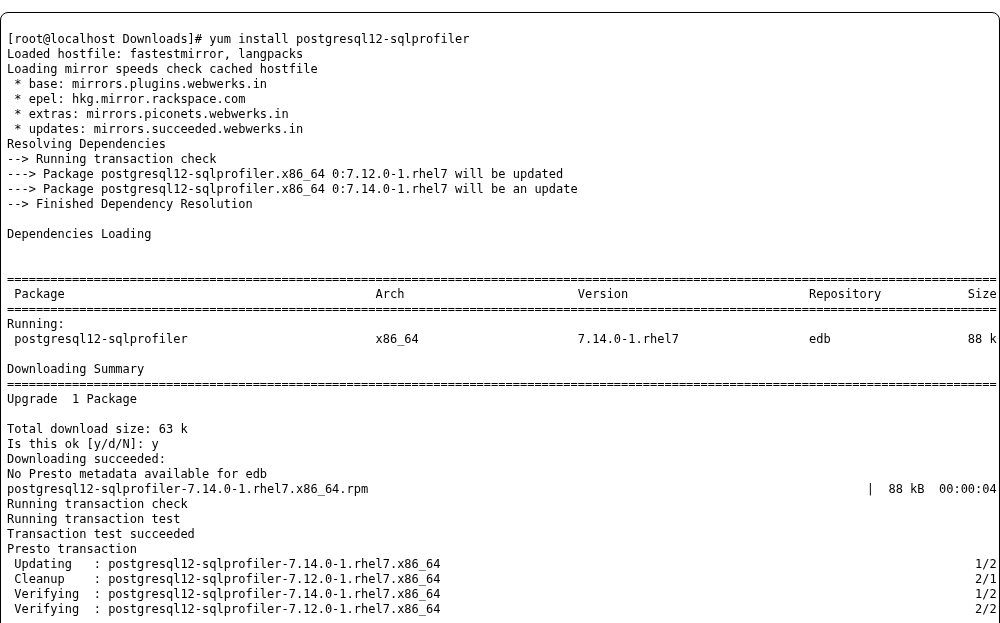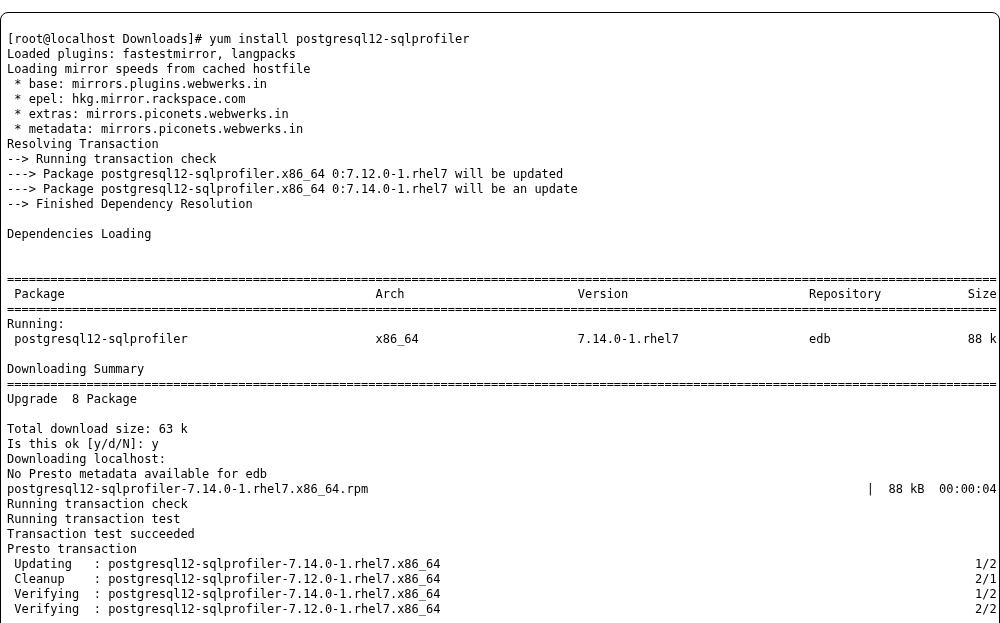--- a/index.html
+++ b/index.html
@@ -28,47 +28,47 @@
   }
   .row {
     white-space: pre;
   }
 </style>
 </head>
 <body>
 
 <div class="terminal">
 <span class="row">[root@localhost Downloads]# yum install postgresql12-sqlprofiler</span>
-<div id="prelines"><span class="row">Loaded plugins: fastestmirror, langpacks</span>
-<span class="row">Loading mirror speeds from cached hostfile</span>
+<div id="prelines"><span class="row">Loaded hostfile: fastestmirror, langpacks</span>
+<span class="row">Loading mirror speeds check cached hostfile</span>
 <span class="row"> * base: mirrors.plugins.webwerks.in</span>
 <span class="row"> * epel: hkg.mirror.rackspace.com</span>
 <span class="row"> * extras: mirrors.piconets.webwerks.in</span>
-<span class="row"> * metadata: mirrors.piconets.webwerks.in</span>
-<span class="row">Resolving Transaction</span>
+<span class="row"> * updates: mirrors.succeeded.webwerks.in</span>
+<span class="row">Resolving Dependencies</span>
 <span class="row">--&gt; Running transaction check</span>
 <span class="row">---&gt; Package postgresql12-sqlprofiler.x86_64 0:7.12.0-1.rhel7 will be updated</span>
 <span class="row">---&gt; Package postgresql12-sqlprofiler.x86_64 0:7.14.0-1.rhel7 will be an update</span>
 <span class="row">--&gt; Finished Dependency Resolution</span>
 <span class="row"> </span>
 <span class="row">Dependencies Loading</span>
 <span class="row"> </span></div>
 <span class="row" id="hr1">=========================================================================================================================================</span>
 <span class="row" id="thead"> Package                                           Arch                        Version                         Repository            Size</span>
 <span class="row" id="hr2">=========================================================================================================================================</span>
 <span class="row">Running:</span>
 <span class="row" id="trow"> postgresql12-sqlprofiler                          x86_64                      7.14.0-1.rhel7                  edb                   88 k</span>
 <span class="row"> </span>
 <span class="row">Downloading Summary</span>
 <span class="row" id="hr3">=========================================================================================================================================</span>
-<span class="row">Upgrade  8 Package</span>
+<span class="row">Upgrade  1 Package</span>
 <span class="row"> </span>
 <span class="row">Total download size: 63 k</span>
 <span class="row">Is this ok [y/d/N]: y</span>
-<span class="row">Downloading localhost:</span>
+<span class="row">Downloading succeeded:</span>
 <span class="row">No Presto metadata available for edb</span>
 <span class="row" id="rpmline">postgresql12-sqlprofiler-7.14.0-1.rhel7.x86_64.rpm                                                                     |  88 kB  00:00:04</span>
 <span class="row">Running transaction check</span>
 <span class="row">Running transaction test</span>
 <span class="row">Transaction test succeeded</span>
 <span class="row">Presto transaction</span>
 <div id="steps"><span class="row"> Updating   : postgresql12-sqlprofiler-7.14.0-1.rhel7.x86_64                                                                          1/2</span>
 <span class="row"> Cleanup    : postgresql12-sqlprofiler-7.12.0-1.rhel7.x86_64                                                                          2/1</span>
 <span class="row"> Verifying  : postgresql12-sqlprofiler-7.14.0-1.rhel7.x86_64                                                                          1/2</span>
 <span class="row"> Verifying  : postgresql12-sqlprofiler-7.12.0-1.rhel7.x86_64                                                                          2/2</span></div>

